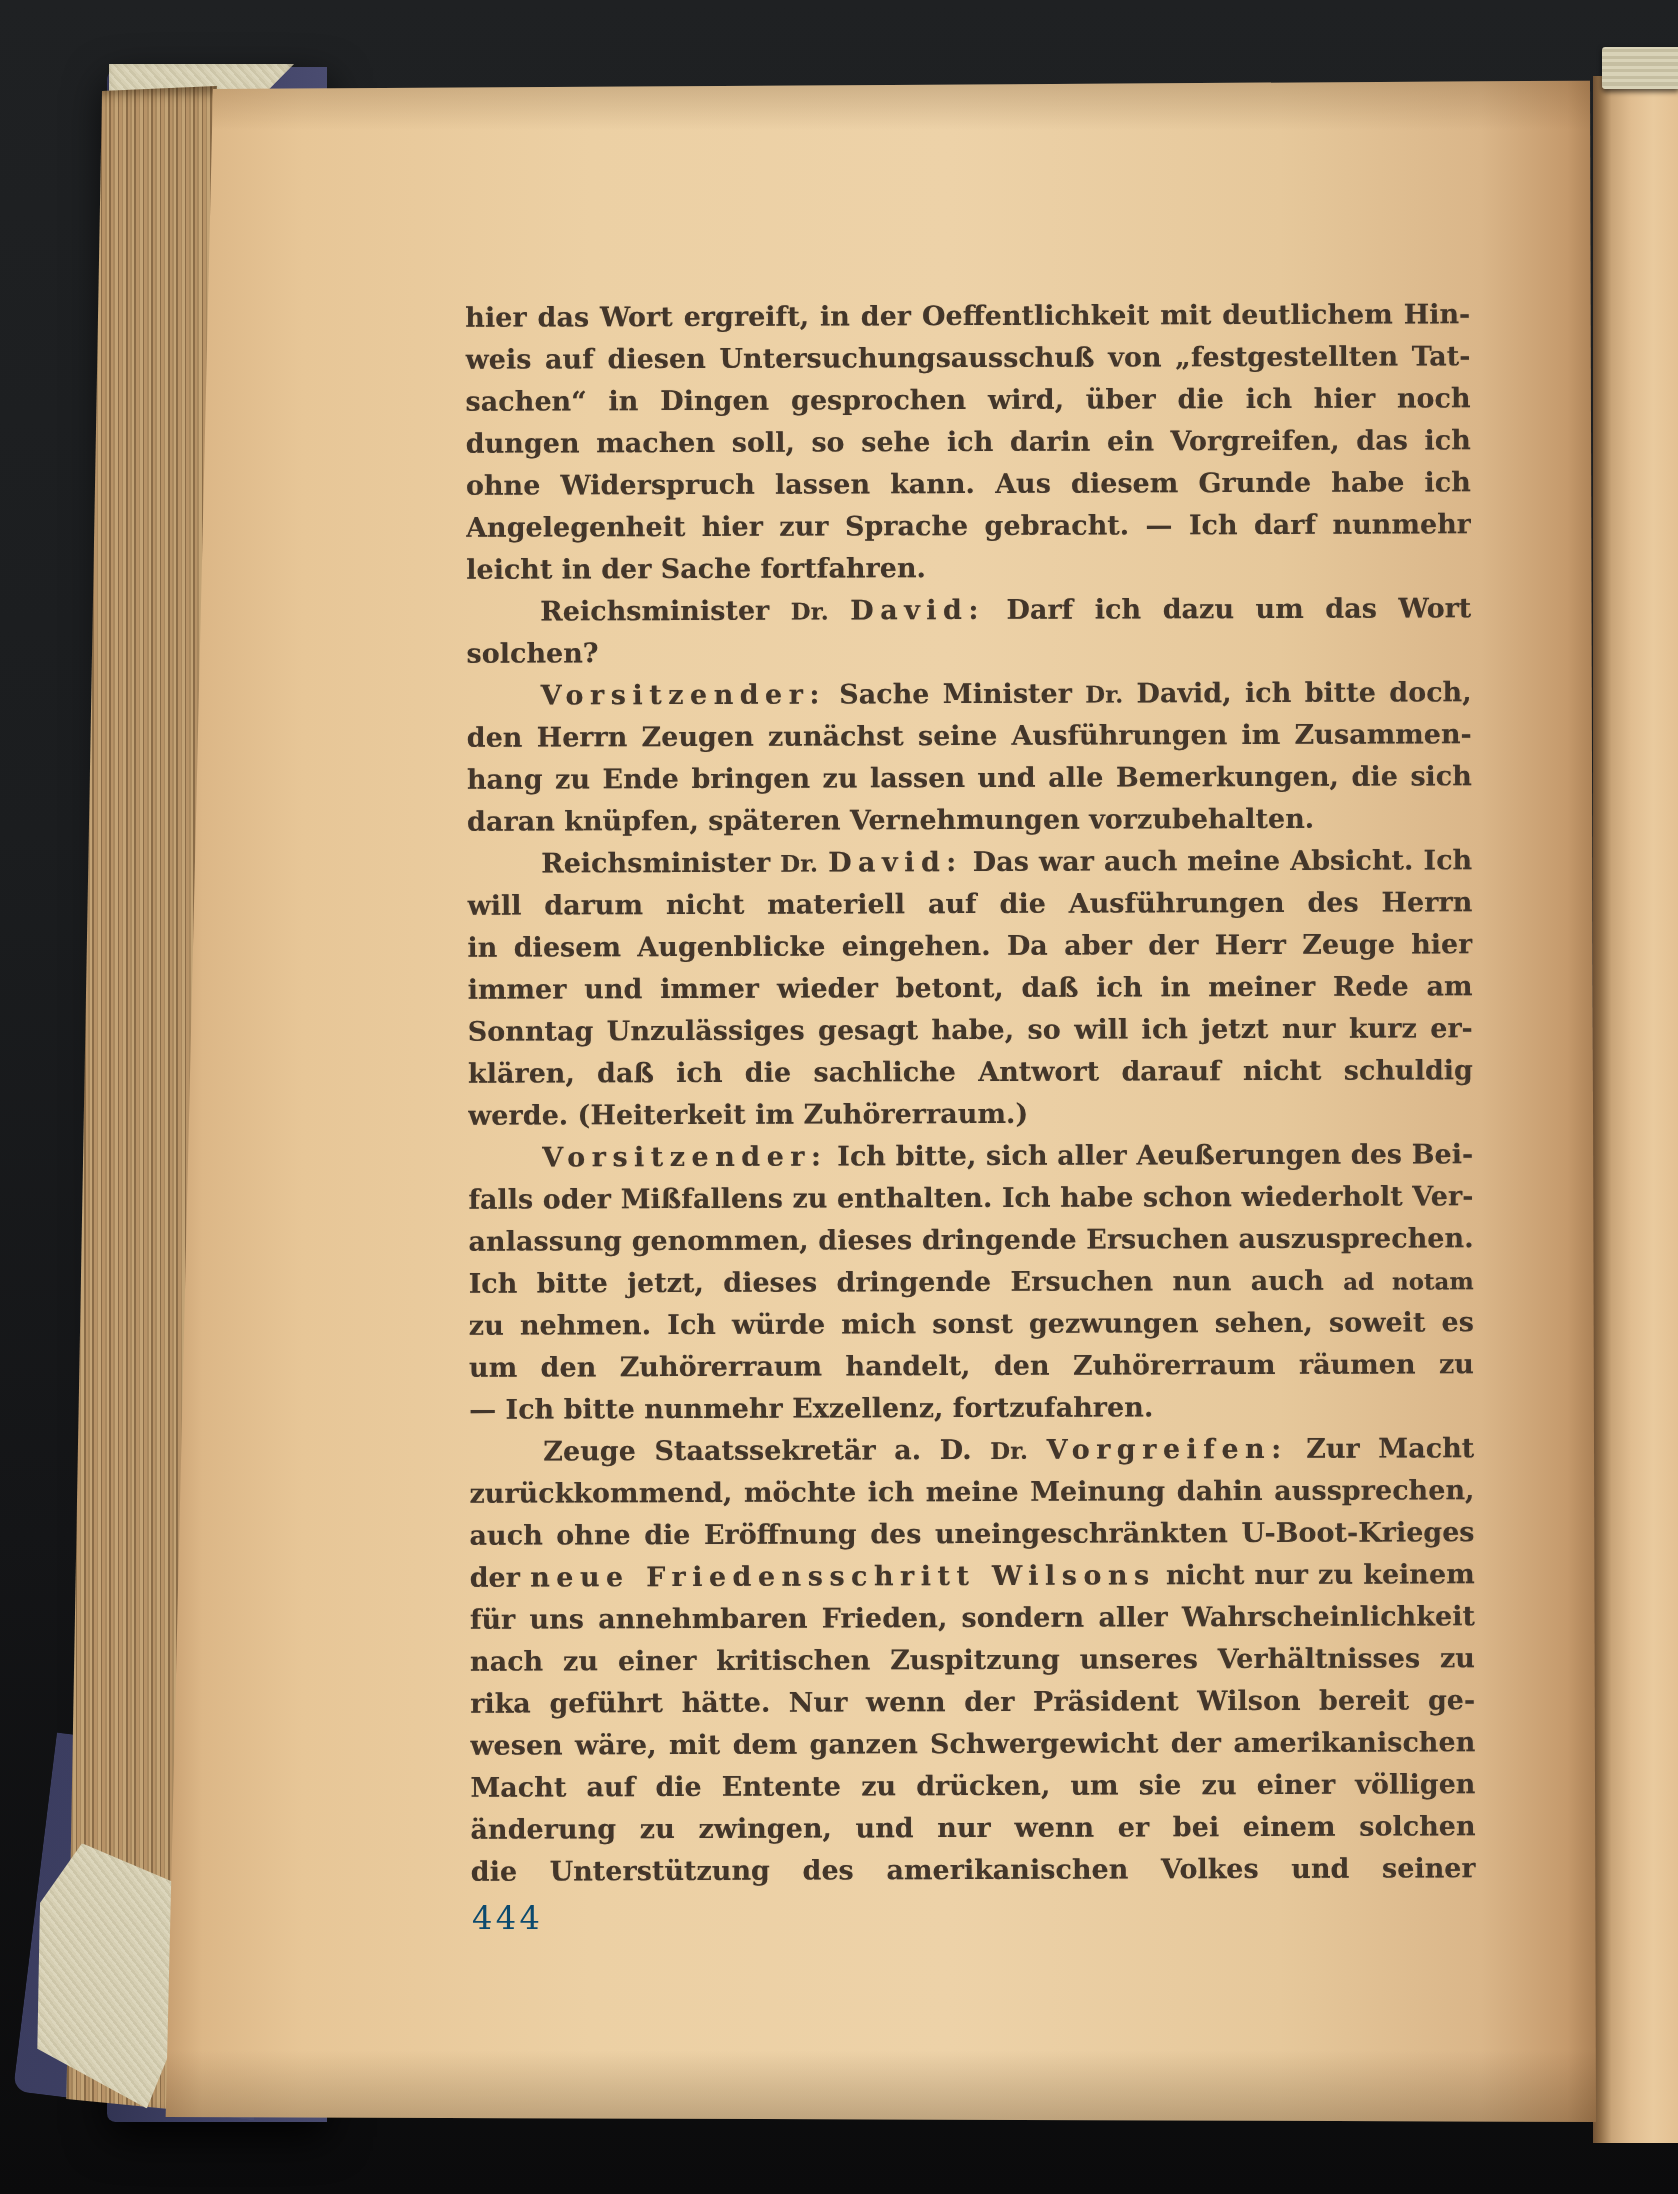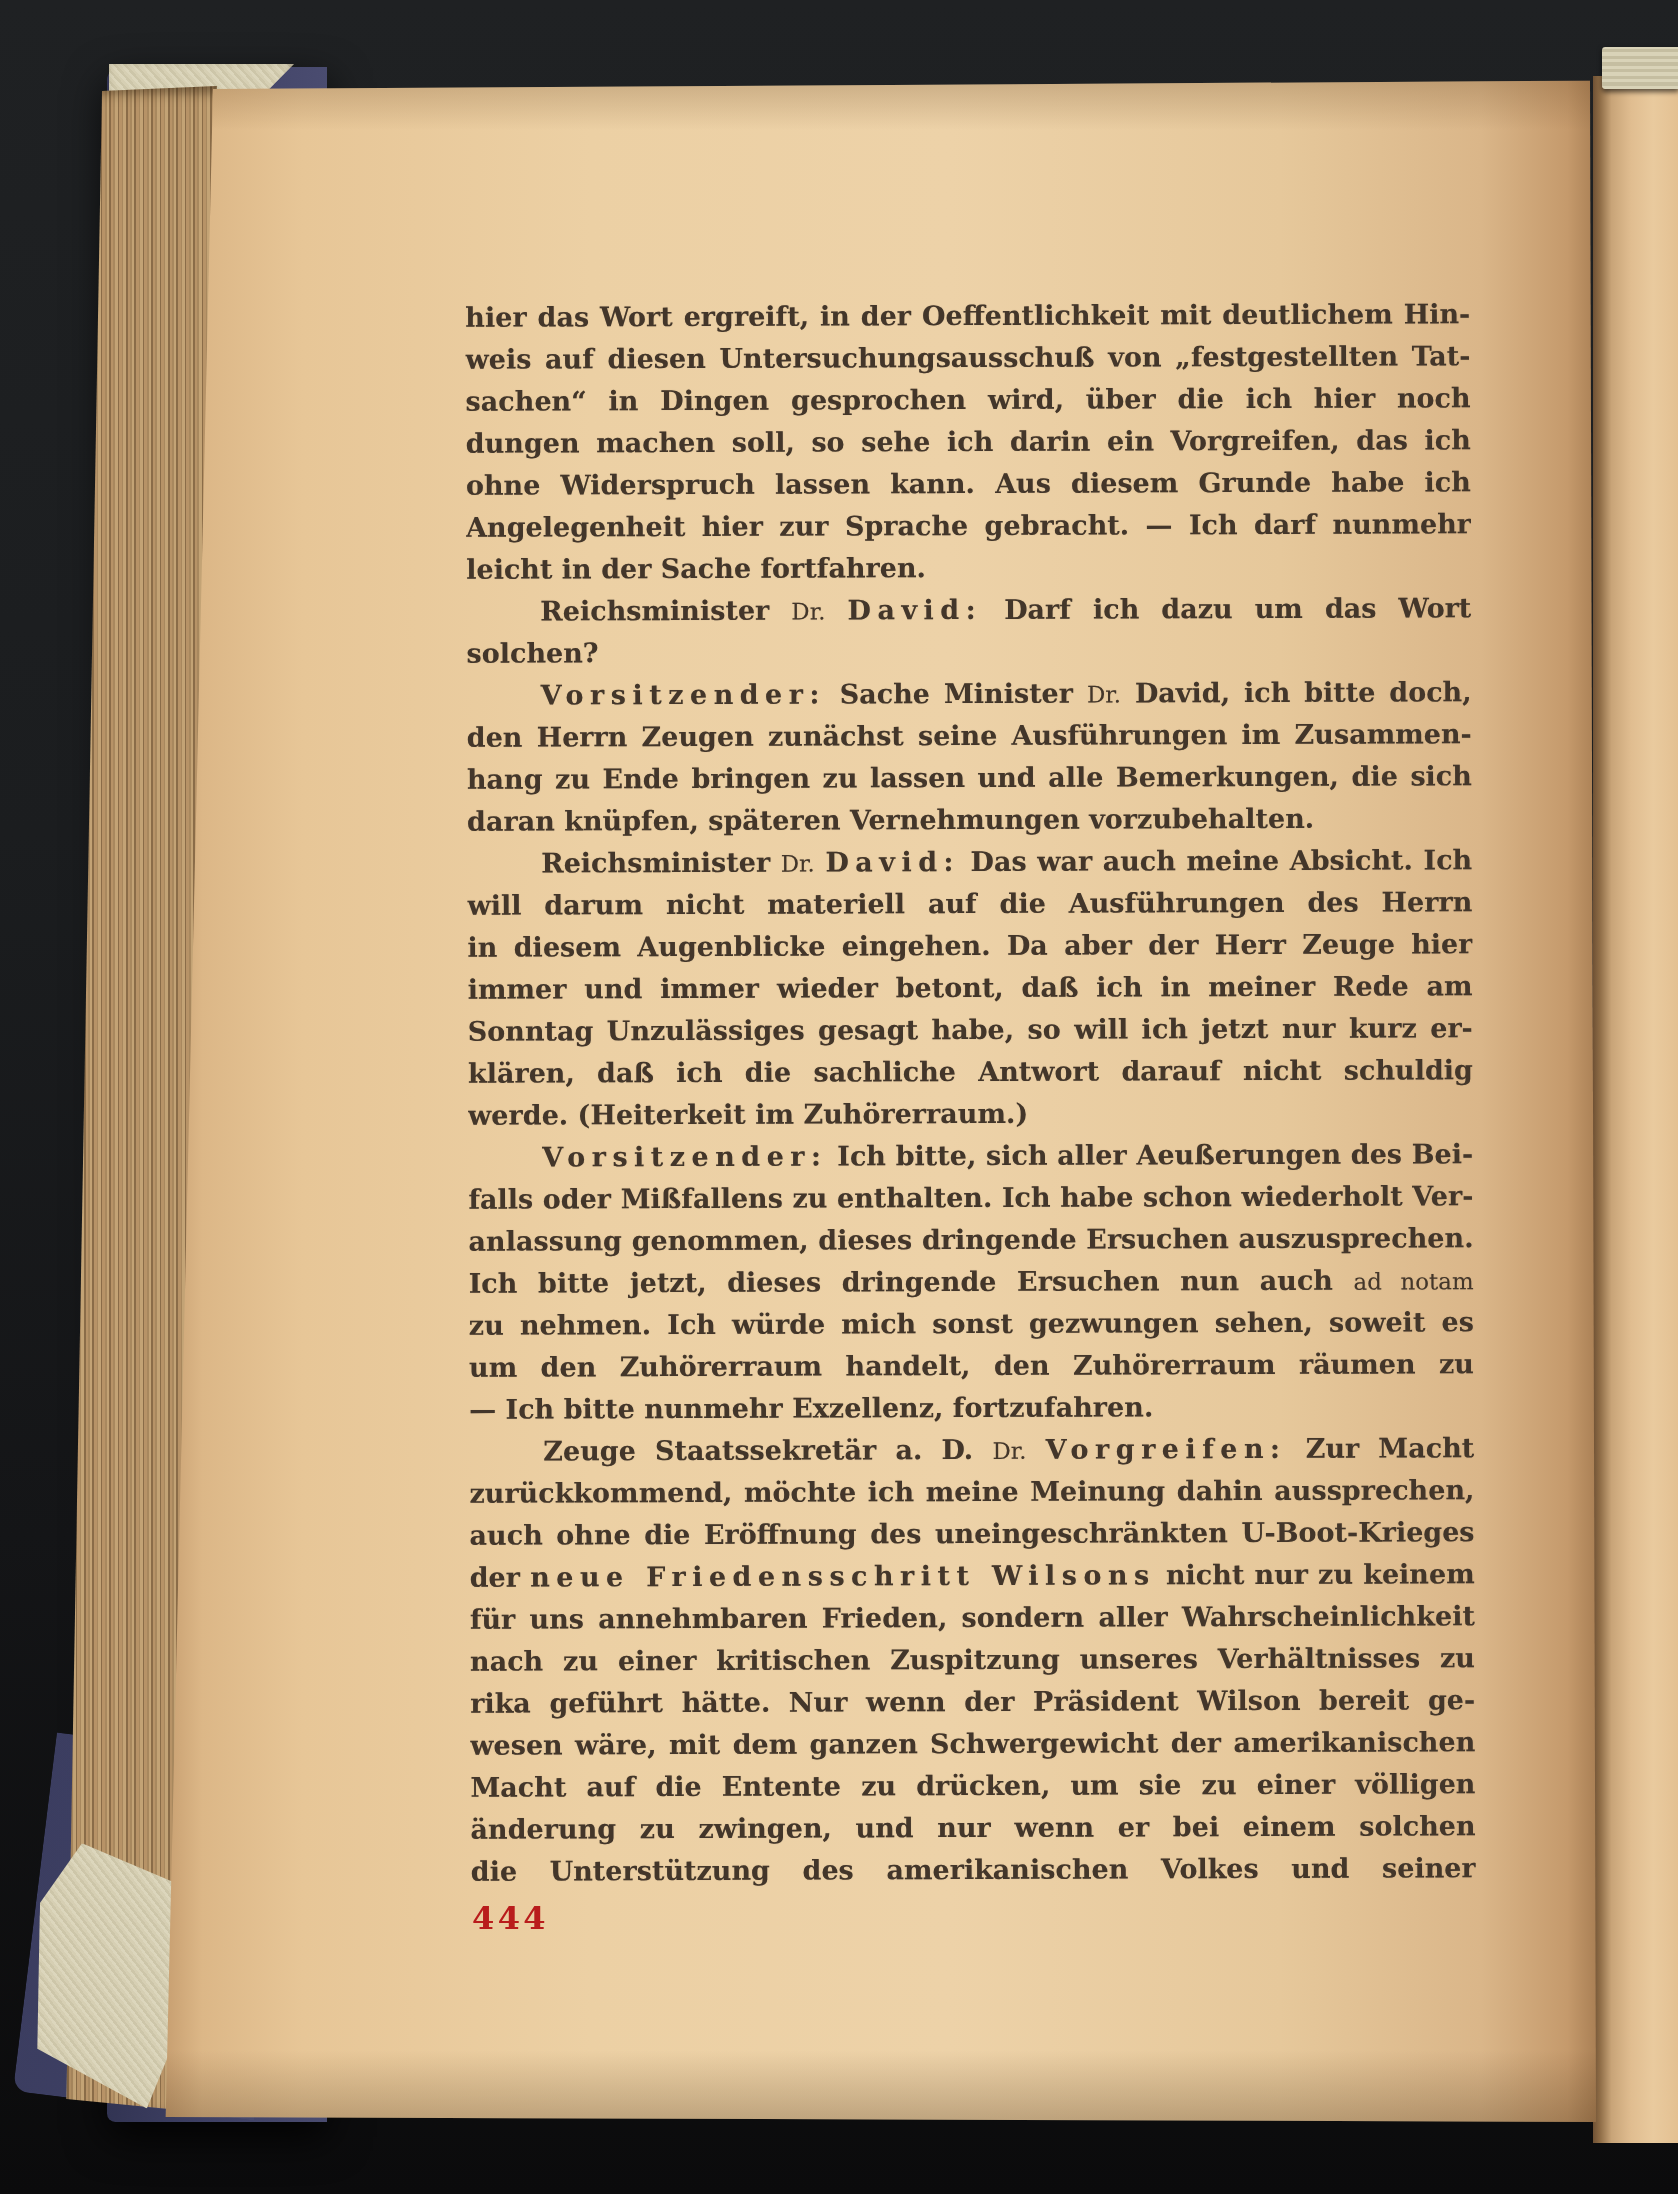--- a/index.html
+++ b/index.html
@@ -82,24 +82,24 @@
   }
   .tline{
     height:42px;line-height:42px;font-size:27px;font-weight:700;
     text-align:justify;text-align-last:justify;
     overflow:hidden;white-space:normal;
     text-shadow:0 0 0.8px rgba(67,54,42,.35);
   }
   .tline.last{text-align:left;text-align-last:left;}
   .tline.indent{text-indent:74px;}
   .seg-sp{letter-spacing:0.24em;}
-  .seg-rm{font-weight:400;font-size:0.85em;}
+  .seg-rm{font-weight:700;font-size:0.85em;}
   .page-number{
-    left:472px;top:1899px;font-size:32px;font-weight:700;
-    color:#b91c1c;letter-spacing:3.4px;font-family:"DejaVu Serif","Liberation Serif",serif;
+    left:472px;top:1899px;font-size:32px;font-weight:400;
+    color:#0c4a6e;letter-spacing:3.4px;font-family:"DejaVu Serif","Liberation Serif",serif;
   }
 </style>
 </head>
 <body>
 
 <div class="abs cover-left"></div>
 <div class="abs cover-bl"></div>
 <div class="abs cloth cloth-tl"></div>
 <div class="abs fore-edge"></div>
 <div class="abs cloth cloth-bl"></div>

